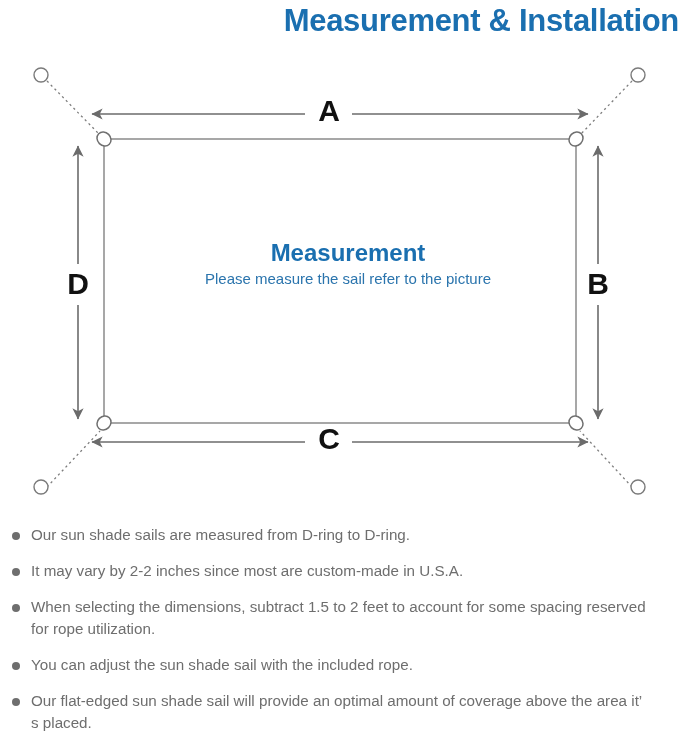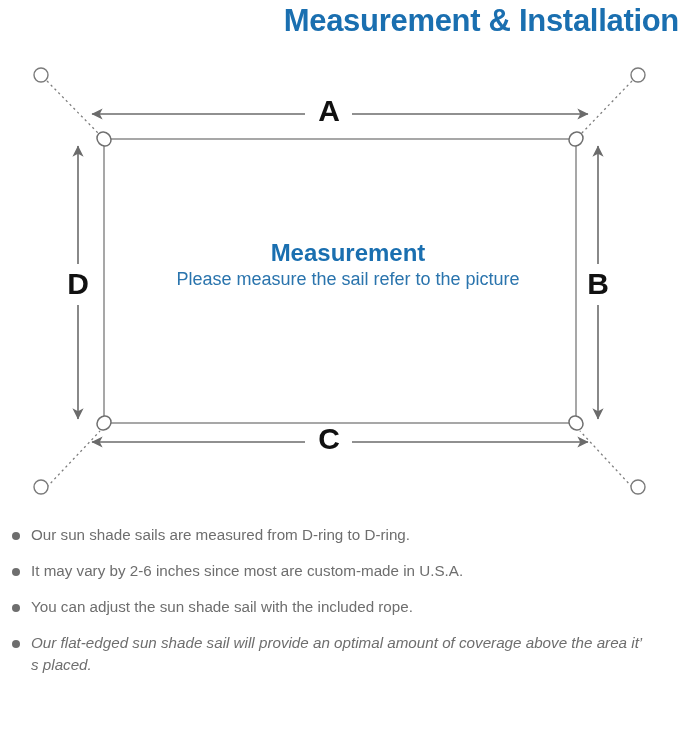--- a/index.html
+++ b/index.html
@@ -56,21 +56,21 @@
   .sail-title {
     font-family: "Liberation Sans", sans-serif;
     font-size: 24px;
     font-weight: bold;
     color: #1a6fb0;
     line-height: 30px;
     white-space: nowrap;
   }
   .sail-subtitle {
     font-family: "Liberation Sans", sans-serif;
-    font-size: 18px;
+    font-size: 15px;
     font-weight: normal;
     color: #2a74ad;
     line-height: 22px;
     white-space: nowrap;
   }
 
   .dim-label {
     position: absolute;
     font-family: "Liberation Sans", sans-serif;
     font-weight: bold;
@@ -95,21 +95,21 @@
   }
   .note-item {
     position: relative;
     padding-left: 31px;
     margin-bottom: 14px;
     font-family: "Liberation Sans", sans-serif;
     font-size: 15.2px;
     line-height: 22px;
     color: #6e6e6e;
   }
-  .note-item:last-child { margin-bottom: 0; font-style: italic; }
+  .note-item:last-child { margin-bottom: 0; }
   .note-bullet {
     position: absolute;
     left: 12px;
     top: 8px;
     width: 8px;
     height: 8px;
     border-radius: 50%;
     background: #6e6e6e;
   }
   .note-text {
@@ -183,23 +183,27 @@
 
 <div class="notes">
 
   <div class="note-item">
     <span class="note-bullet"></span>
     <span class="note-text">Our sun shade sails are measured from D-ring to D-ring.</span>
   </div>
 
   <div class="note-item">
     <span class="note-bullet"></span>
-    <span class="note-text">It may vary by 2-6 inches since most are custom-made in U.S.A.</span>
-  </div>
-
+    <span class="note-text">It may vary by 2-2 inches since most are custom-made in U.S.A.</span>
+  </div>
+
+  <div class="note-item">
+    <span class="note-bullet"></span>
+    <span class="note-text">When selecting the dimensions, subtract 1.5 to 2 feet to account for some spacing reserved for rope utilization.</span>
+  </div>
 
   <div class="note-item">
     <span class="note-bullet"></span>
     <span class="note-text">You can adjust the sun shade sail with the included rope.</span>
   </div>
 
   <div class="note-item">
     <span class="note-bullet"></span>
     <span class="note-text">Our flat-edged sun shade sail will provide an optimal amount of coverage above the area it’ s placed.</span>
   </div>

